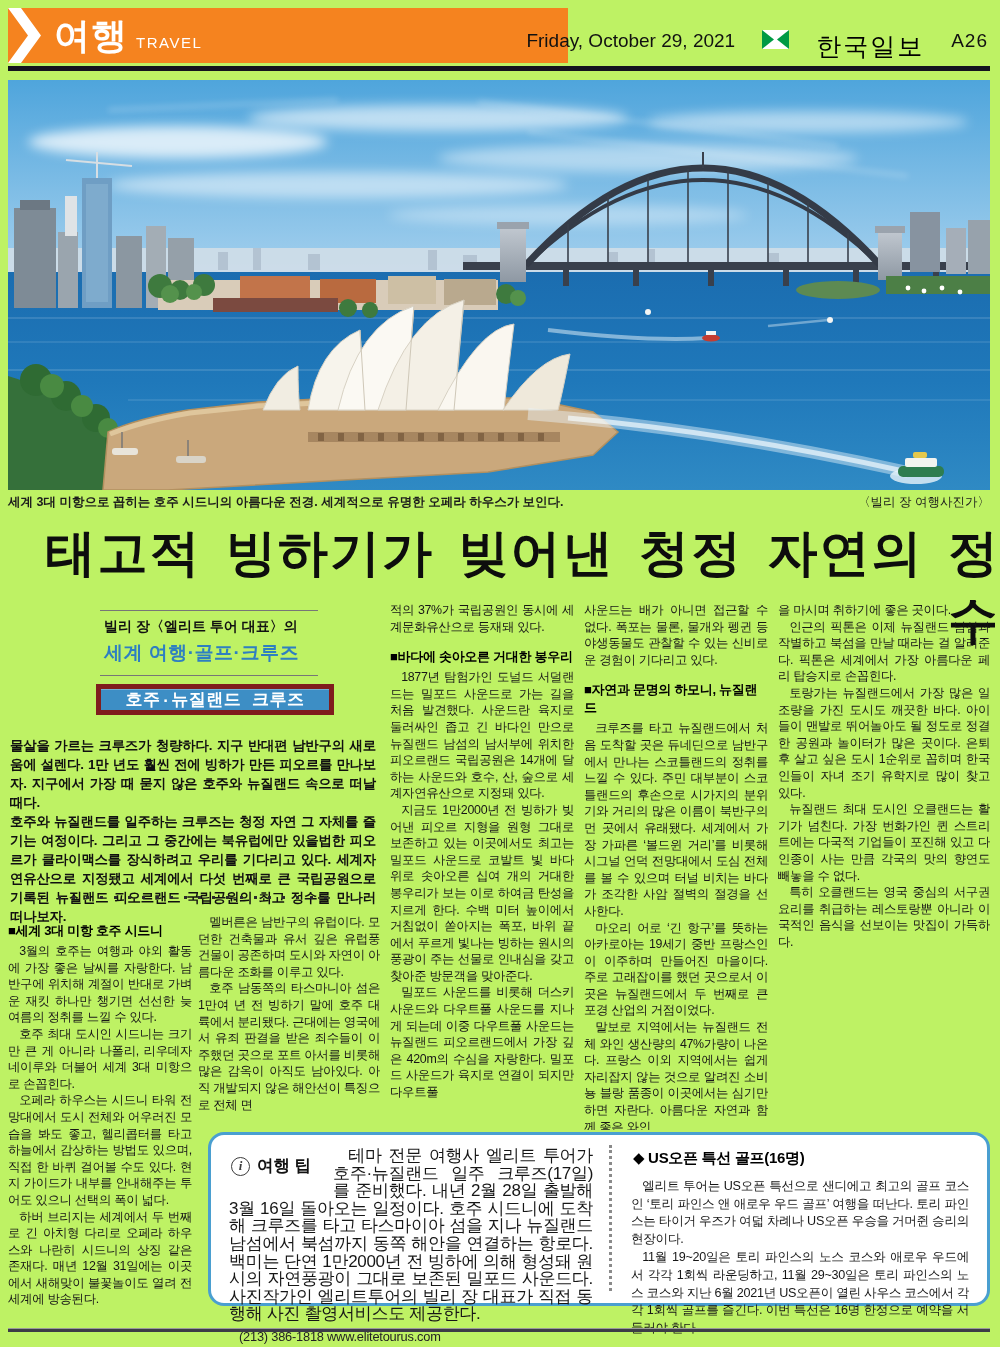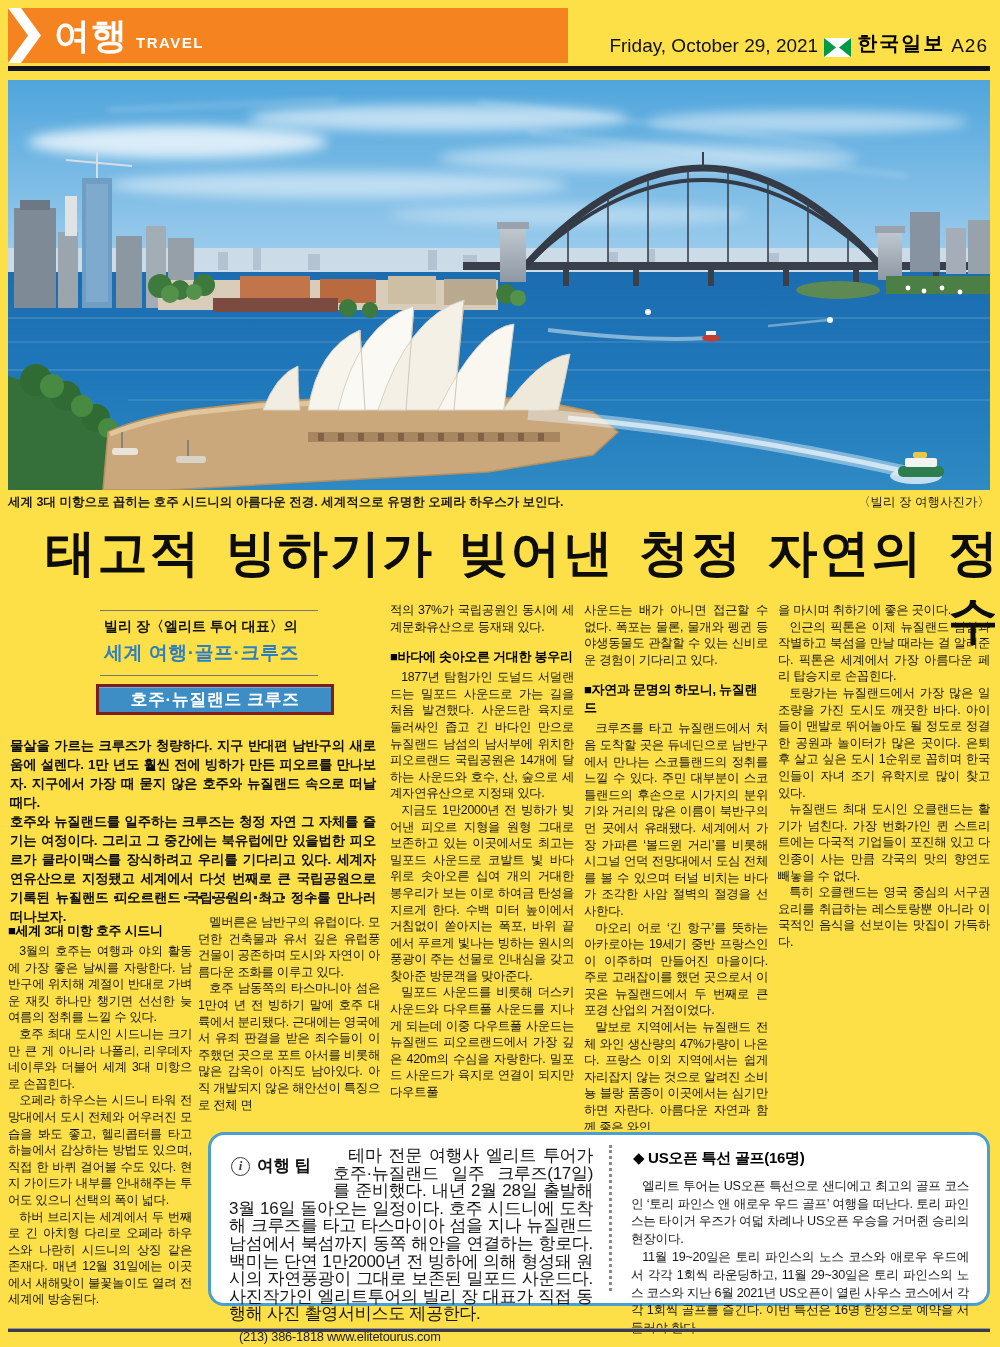--- a/index.html
+++ b/index.html
@@ -1,28 +1,28 @@
 <!DOCTYPE html>
 <html><head>
 <meta charset="utf-8">
 <style>
   * { margin:0; padding:0; box-sizing:border-box; }
   html,body { background:#e8e8e8; }
   body { font-family:"Liberation Sans","DejaVu Sans",sans-serif; }
-  .page { position:relative; width:1000px; height:1347px; background:#fde047; margin:0 auto; overflow:hidden; }
+  .page { position:relative; width:1000px; height:1347px; background:#bef264; margin:0 auto; overflow:hidden; }
 
   
   .section-banner { position:absolute; left:8px; top:8px; width:560px; height:55px; background:#f5831f; }
   .banner-chevron { position:absolute; left:0; top:0; width:34px; height:100%; background:#ffffff;
     clip-path:polygon(0 0, 13px 0, 33px 50%, 13px 100%, 0 100%, 20px 50%); }
   .banner-kr { position:absolute; left:46px; top:4px; color:#fff; font-size:36px; font-weight:bold; letter-spacing:1px; }
-  .banner-en { position:absolute; left:128px; top:26px; color:#fff; font-size:15px; font-weight:bold; letter-spacing:1.5px; }
-  .dateline { position:absolute; right:12px; top:30px; display:flex; align-items:flex-end; gap:6px; }
+  .banner-en { position:absolute; left:128px; top:26px; color:#fff; font-size:15px; font-weight:normal; letter-spacing:1.5px; }
+  .dateline { position:absolute; right:12px; top:30px; display:flex; align-items:flex-start; gap:27px; }
   .date-text { font-size:19px; color:#111; }
-  .masthead { font-size:20px; font-weight:700; color:#000; letter-spacing:2px; }
+  .masthead { font-size:25px; font-weight:400; color:#000; letter-spacing:2px; }
   .pageno { font-size:19px; color:#111; letter-spacing:1px; }
   .header-rule { position:absolute; left:8px; top:66px; width:982px; height:5px; background:#14141f; }
 
   
   .hero { position:absolute; left:8px; top:80px; width:982px; height:410px; overflow:hidden; background:#79b8e2; }
   .hero svg { display:block; }
 
   .caption-row { position:absolute; left:8px; top:494px; width:982px; display:flex; justify-content:space-between; }
   .caption { font-size:12.5px; font-weight:bold; color:#1c1c1c; }
   .credit { font-size:12.5px; color:#1c1c1c; }
@@ -31,21 +31,21 @@
   .headline { position:absolute; left:0; top:520px; width:1000px; text-align:right;
     font-family:"Liberation Serif","DejaVu Serif",serif; font-weight:bold; font-size:50px;
     color:#0d0d0d; letter-spacing:2px; word-spacing:10px; }
 
   
   .byline-block { position:absolute; left:100px; top:610px; width:218px;
     border-top:1px solid #777; border-bottom:1px solid #777; padding:7px 2px 9px 4px; }
   .byline-1 { font-size:14px; font-weight:bold; color:#111; margin-bottom:4px; }
   .byline-2 { font-size:19px; font-weight:bold; color:#2e7fc1; letter-spacing:0.5px; }
   .kicker-box { position:absolute; left:96px; top:684px; width:238px; height:31px; background:#3d8ec5;
-    border:3px solid #7f1d1d; box-shadow:inset 0 1px 0 #6fb0d8; display:flex; align-items:center; justify-content:center; }
+    border:5px solid #7f1d1d; box-shadow:inset 0 1px 0 #6fb0d8; display:flex; align-items:center; justify-content:center;font-family:Liberation Mono, monospace; }
   .kicker-box span { color:#fff; font-size:17px; font-weight:bold; letter-spacing:0.5px; }
 
   
   .lead { position:absolute; left:10px; top:736px; width:366px; }
   .lead p { font-size:13.4px; font-weight:bold; line-height:19px; color:#101010; text-align:justify; letter-spacing:-0.2px; }
   .dots-sep { position:absolute; left:58px; top:896px; width:272px; height:3px;
     background-image:repeating-linear-gradient(90deg,#2b2b2b 0 3px,transparent 3px 14px); }
 
   
   .col { position:absolute; overflow:hidden; }

